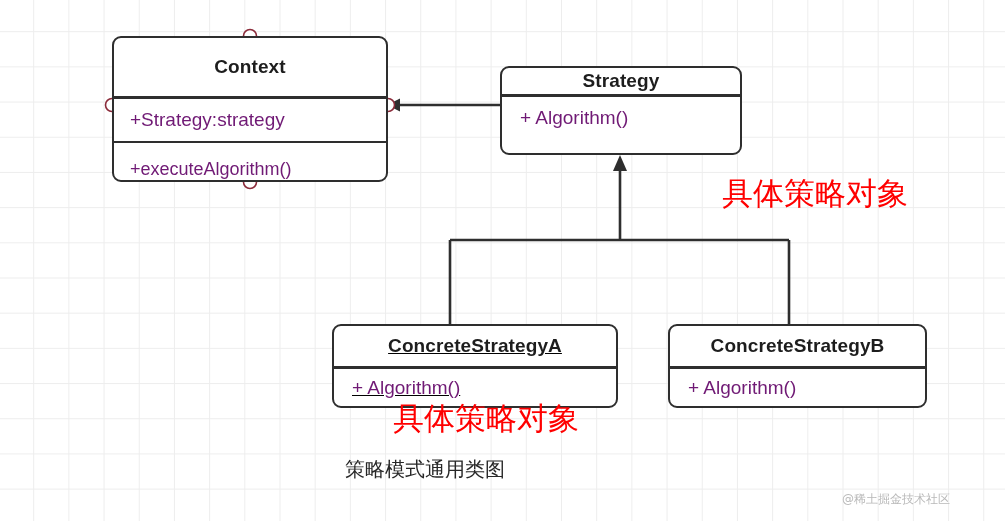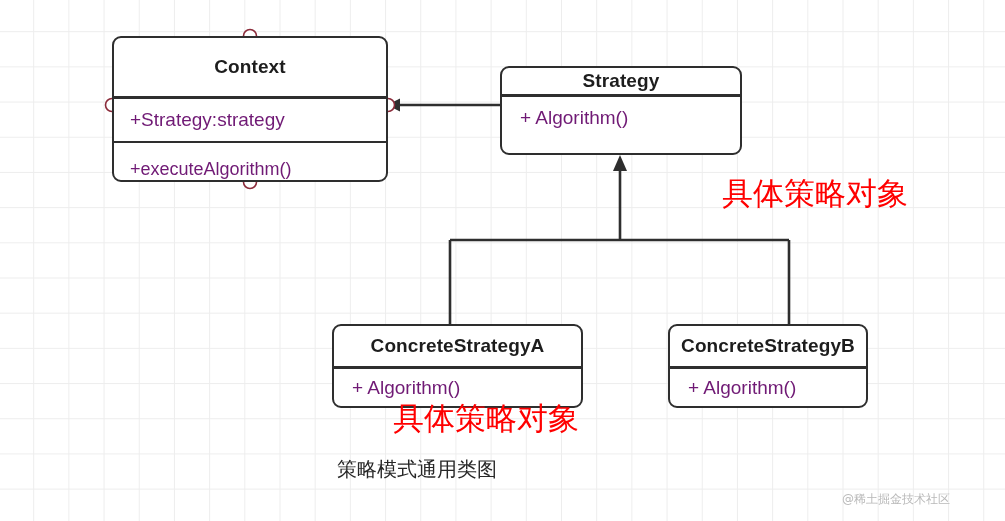--- a/index.html
+++ b/index.html
@@ -62,44 +62,44 @@
   
   #box-context       { left: 112px; top: 36px;  width: 276px; height: 146px; }
   #box-context .uml-title       { height: 58px; font-size: 19px; }
   #box-context .c-attrs         { height: 42px; padding: 0 16px; font-size: 19px; }
   #box-context .c-ops           { height: 53px; padding: 0 16px; font-size: 18px; }
 
   #box-strategy      { left: 500px; top: 66px;  width: 242px; height: 89px; }
   #box-strategy .uml-title      { height: 26px; font-size: 19px; }
   #box-strategy .s-ops          { height: 42px; padding: 0 18px; font-size: 19px; }
 
-  #box-concrete-a    { left: 332px; top: 324px; width: 251px; height: 84px; }
+  #box-concrete-a    { left: 332px; top: 324px; width: 286px; height: 84px; text-decoration: underline; }
   #box-concrete-a .uml-title    { height: 40px; font-size: 19px; }
   #box-concrete-a .a-ops        { height: 39px; padding: 0 18px; font-size: 19px; }
 
-  #box-concrete-b    { left: 668px; top: 324px; width: 200px; height: 84px; }
+  #box-concrete-b    { left: 668px; top: 324px; width: 259px; height: 84px; }
   #box-concrete-b .uml-title    { height: 40px; font-size: 19px; }
   #box-concrete-b .b-ops        { height: 39px; padding: 0 18px; font-size: 19px; }
 
   
   .annotation-red {
     position: absolute;
     color: #ff0000;
     font-size: 31px;
     font-family: "DejaVu Sans", sans-serif;
     white-space: nowrap;
     line-height: 1;
   }
   #anno-context   { left: 240px; top: 184px; }
   #anno-abstract  { left: 722px; top: 178px; }
   #anno-concrete  { left: 393px; top: 403px; text-align: right; }
 
   #diagram-caption {
     position: absolute;
-    left: 337px;
+    left: 345px;
     top: 456px;
     font-size: 20px;
     color: #272727;
     font-family: "DejaVu Sans", sans-serif;
     white-space: nowrap;
   }
   #watermark {
     position: absolute;
     left: 842px;
     top: 491px;

